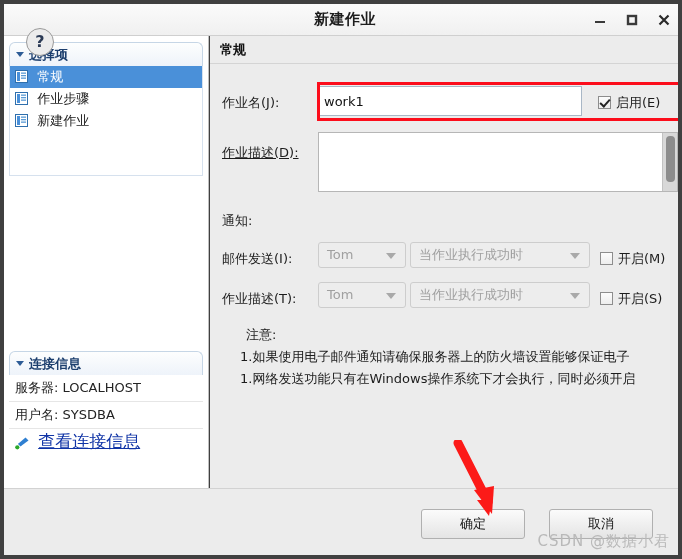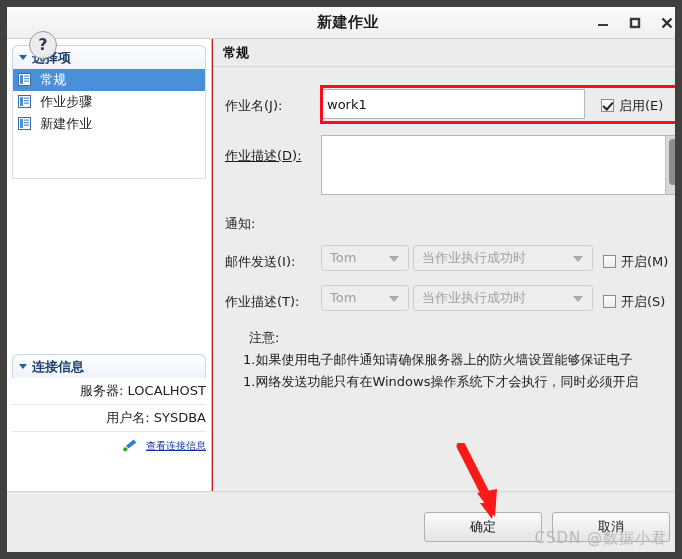--- a/index.html
+++ b/index.html
@@ -10,22 +10,22 @@
   body {
     font-family: "DejaVu Sans", "Liberation Sans", sans-serif;
     font-size: 13px;
     color: #1a1a1a;
   }
   #app {
     position: relative;
     width: 682px;
     height: 559px;
     overflow: hidden;
-    background: #b91c1c;
-    border: 7px solid #404040;
+    background: #404040;
+    border: 4px solid #404040;
     box-sizing: border-box;
   }
 
   
   .titlebar {
     position: absolute;
     left: 0; top: 0;
     width: 682px;
     height: 32px;
     background: linear-gradient(#fbfbfb, #f0f0f0);
@@ -134,21 +134,21 @@
   .info-row:last-child { border-bottom: none; }
   .info-link {
     height: 26px;
     line-height: 26px;
     padding-left: 6px;
     white-space: nowrap;
   }
   .info-link a {
     color: #1034a6;
     text-decoration: underline;
-    font-size: 10px;
+    font-size: 17px;
     cursor: pointer;
     font-family: Liberation Serif, serif;
   }
   .link-ico {
     display: inline-block;
     width: 15px; height: 14px;
     vertical-align: -3px;
     margin-right: 4px;
   }
 
@@ -315,21 +315,21 @@
     color: #2b3a55;
     font-size: 16px;
     font-weight: bold;
     text-align: center;
     line-height: 25px;
     cursor: default;
   }
   .dlgbtn {
     position: absolute;
     top: 505px;
-    width: 118px;
+    width: 104px;
     height: 30px;
     background: linear-gradient(#fbfbfb, #e4e4e4);
     border: 1px solid #b0b0b0;
     border-radius: 3px;
     font-family: "DejaVu Sans", "Liberation Sans", sans-serif;
     font-size: 13px;
     color: #151515;
     cursor: default;
     box-sizing: border-box;
   }
@@ -425,21 +425,21 @@
         </div>
 
 
       </div>
     </div>
 
     <div class="panel" style="top:315px;">
       <div class="panel-head">
         <span class="tri"></span><span>连接信息</span>
       </div>
-      <div class="panel-body" style="height:110px; border:none;text-align:right;">
+      <div class="panel-body" style="height:110px; border:none;">
         <div class="info-row">
           <span>服务器:</span>
           <span>LOCALHOST</span>
         </div>
         <div class="info-row">
           <span>用户名:</span>
           <span>SYSDBA</span>
         </div>
         <div class="info-link">
           <span class="link-ico">

